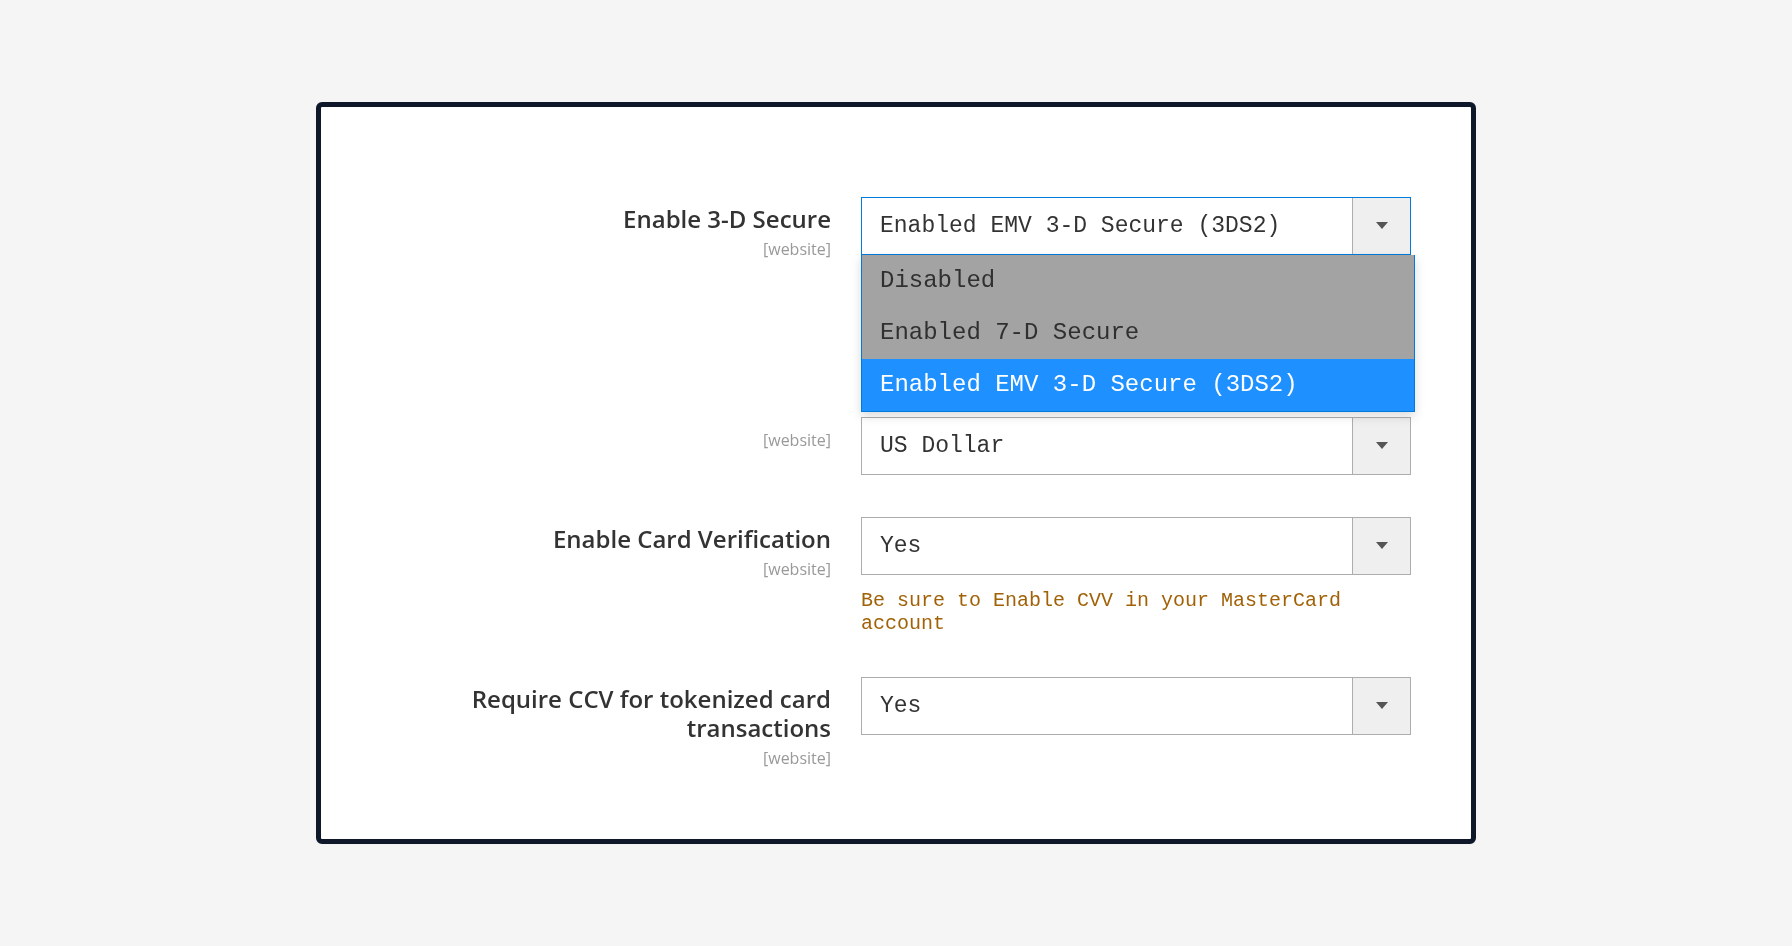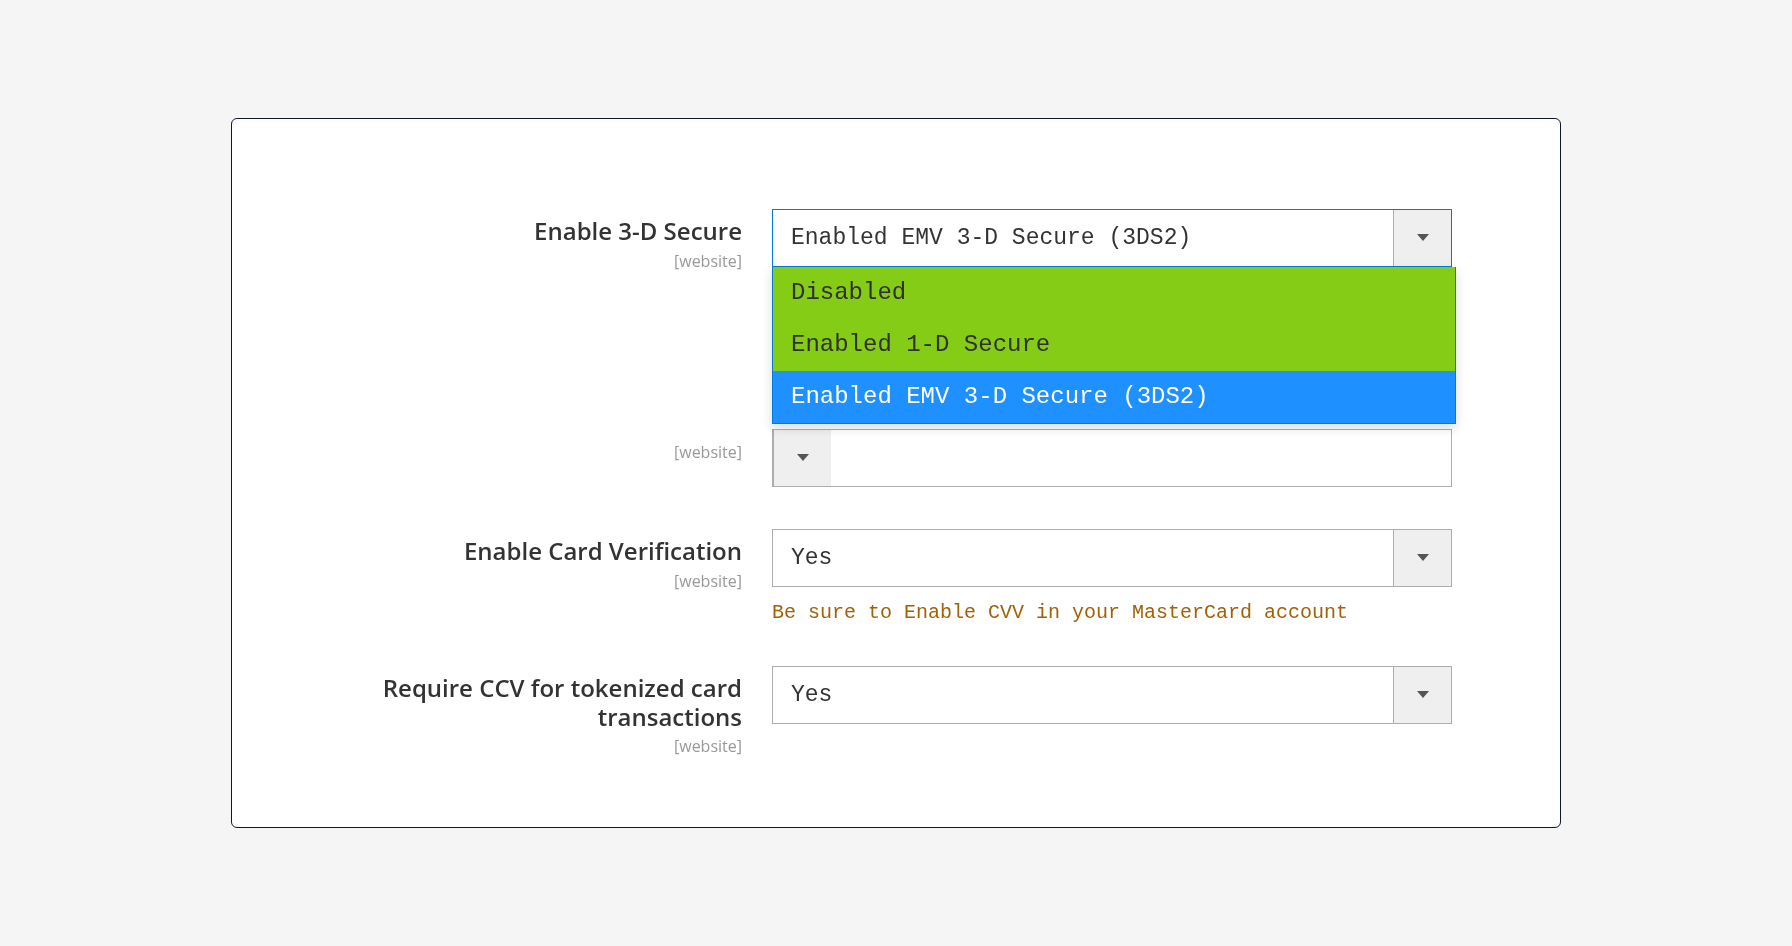--- a/index.html
+++ b/index.html
@@ -6,23 +6,23 @@
   html, body { width: 1792px; height: 946px; }
   body {
     background: #f5f5f5;
     font-family: 'Open Sans', 'Helvetica Neue', Helvetica, Arial, sans-serif;
     color: #333;
     display: flex;
     align-items: center;
     justify-content: center;
   }
   .panel {
-    width: 1330px;
+    width: 1160px;
     background: #fff;
-    border: 1px solid #0f172a;
+    border: 5px solid #0f172a;
     border-radius: 6px;
     padding: 90px 60px 70px 60px;
     box-shadow: 0 1px 2px rgba(0,0,0,0.02);
   }
   .field-row {
     display: flex;
     align-items: flex-start;
     margin-bottom: 42px;
     position: relative;
   }
@@ -82,21 +82,21 @@
   .select-arrow svg {
     width: 14px;
     height: 10px;
     fill: #555;
   }
   .dropdown {
     position: absolute;
     top: 58px;
     left: 0;
     right: -4px;
-    background: #84cc16;
+    background: #a3a3a3;
     border: 1px solid #007bdb;
     border-top: none;
     z-index: 10;
     box-shadow: 0 4px 10px rgba(0,0,0,0.15);
   }
   .dropdown-option {
     padding: 8px 18px;
     font-size: 24px;
     color: #303030;
     cursor: pointer;
@@ -129,33 +129,34 @@
       <div class="select focused">
         <div class="select-value">Enabled EMV 3-D Secure (3DS2)</div>
         <div class="select-arrow">
           <svg viewBox="0 0 14 10">
               <path d="M1 1 L7 8 L13 1 Z"></path>
             </svg>
         </div>
       </div>
       <div class="dropdown">
         <div class="dropdown-option">Disabled</div>
-        <div class="dropdown-option">Enabled 1-D Secure</div>
+        <div class="dropdown-option">Enabled 7-D Secure</div>
         <div class="dropdown-option highlighted">Enabled EMV 3-D Secure (3DS2)</div>
       </div>
       <div class="spacer-for-dropdown"></div>
     </div>
   </div>
 
   <div class="field-row">
     <div class="label-col">
       <div class="scope">[website]</div>
     </div>
     <div class="control-col">
       <div class="select">
+        <div class="select-value">US Dollar</div>
         <div class="select-arrow">
           <svg viewBox="0 0 14 10">
               <path d="M1 1 L7 8 L13 1 Z"></path>
             </svg>
         </div>
       </div>
     </div>
   </div>
 
   <div class="field-row">

